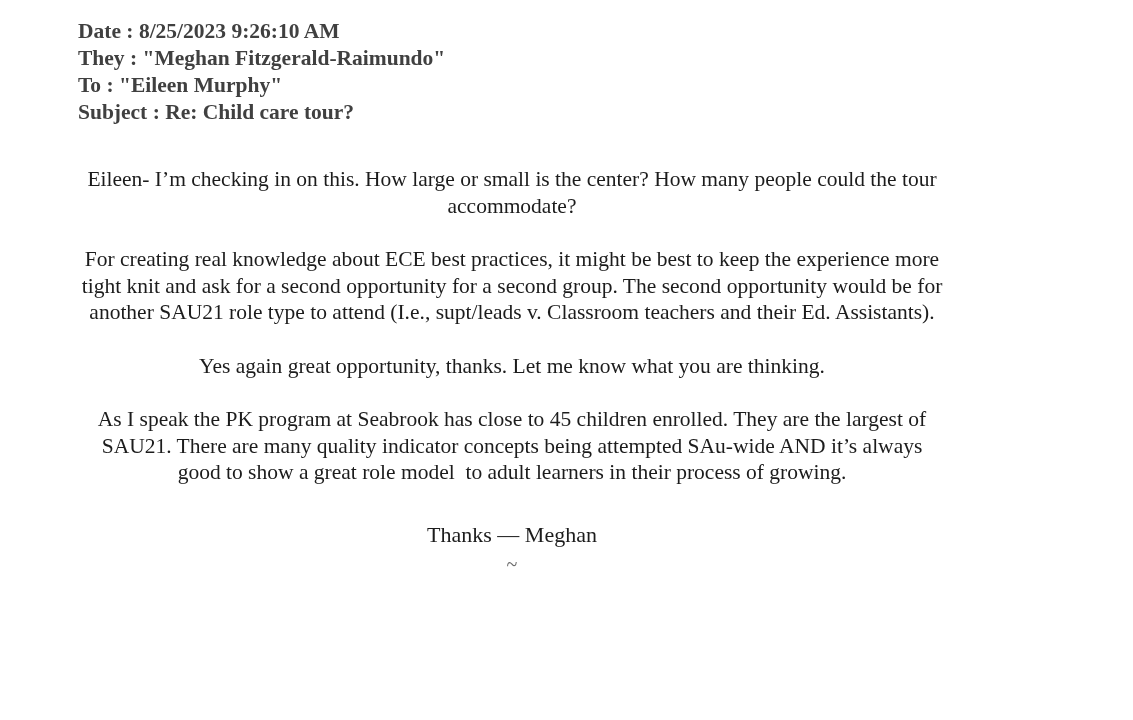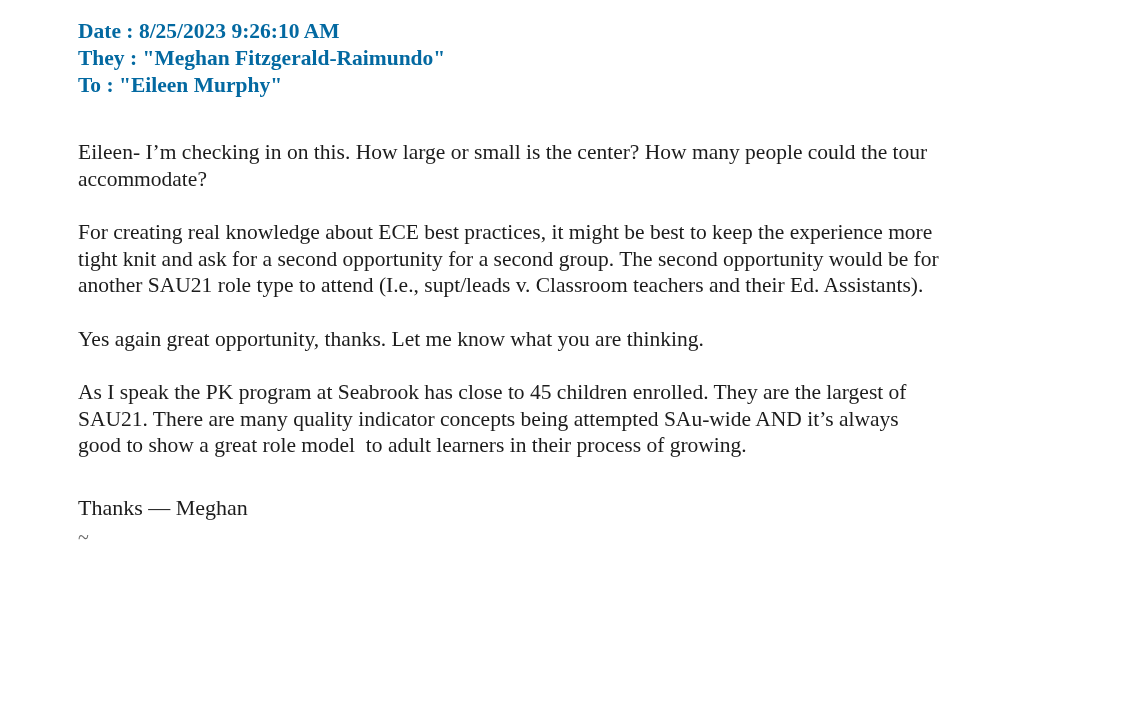--- a/index.html
+++ b/index.html
@@ -18,31 +18,32 @@
     box-sizing: border-box;
     width: 1133px;
     height: 720px;
     padding: 18px 60px 0 78px;
     background: #ffffff;
   }
   .email-header {
     font-weight: bold;
     font-size: 21.5px;
     line-height: 27px;
-    color: #0369a1;
+    color: #404040;
   }
   .header-line {
     white-space: pre-wrap;
   }
   .email-body {
     margin-top: 40px;
     max-width: 868px;
     font-size: 21.5px;
     line-height: 26.5px;
     color: #1c1c1c;
+    text-align: center;
   }
   .email-body p {
     margin: 0 0 27px 0;
     white-space: pre-wrap;
   }
   .signature {
     margin-top: 36px;
     font-size: 22px;
     color: #1c1c1c;
   }
@@ -55,20 +56,21 @@
 </style>
 </head>
 <body>
 
 <div class="page">
 
   <div class="email-header">
     <div class="header-line"><span>Date : </span><span>8/25/2023 9:26:10 AM</span></div>
     <div class="header-line"><span>They : </span><span>"Meghan Fitzgerald-Raimundo"</span></div>
     <div class="header-line"><span>To : </span><span>"Eileen Murphy"</span></div>
+    <div class="header-line"><span>Subject : </span><span>Re: Child care tour?</span></div>
   </div>
 
   <div class="email-body">
     <p>Eileen- I’m checking in on this. How large or small is the center? How many people could the tour accommodate?</p>
     <p>For creating real knowledge about ECE best practices, it might be best to keep the experience more tight knit and ask for a second opportunity for a second group. The second opportunity would be for another SAU21 role type to attend (I.e., supt/leads v. Classroom teachers and their Ed. Assistants).</p>
     <p>Yes again great opportunity, thanks. Let me know what you are thinking.</p>
     <p>As I speak the PK program at Seabrook has close to 45 children enrolled. They are the largest of SAU21. There are many quality indicator concepts being attempted SAu-wide AND it’s always good to show a great role model  to adult learners in their process of growing.</p>
 
     <div class="signature">Thanks — Meghan</div>
     <div class="sig-footer">~</div>

